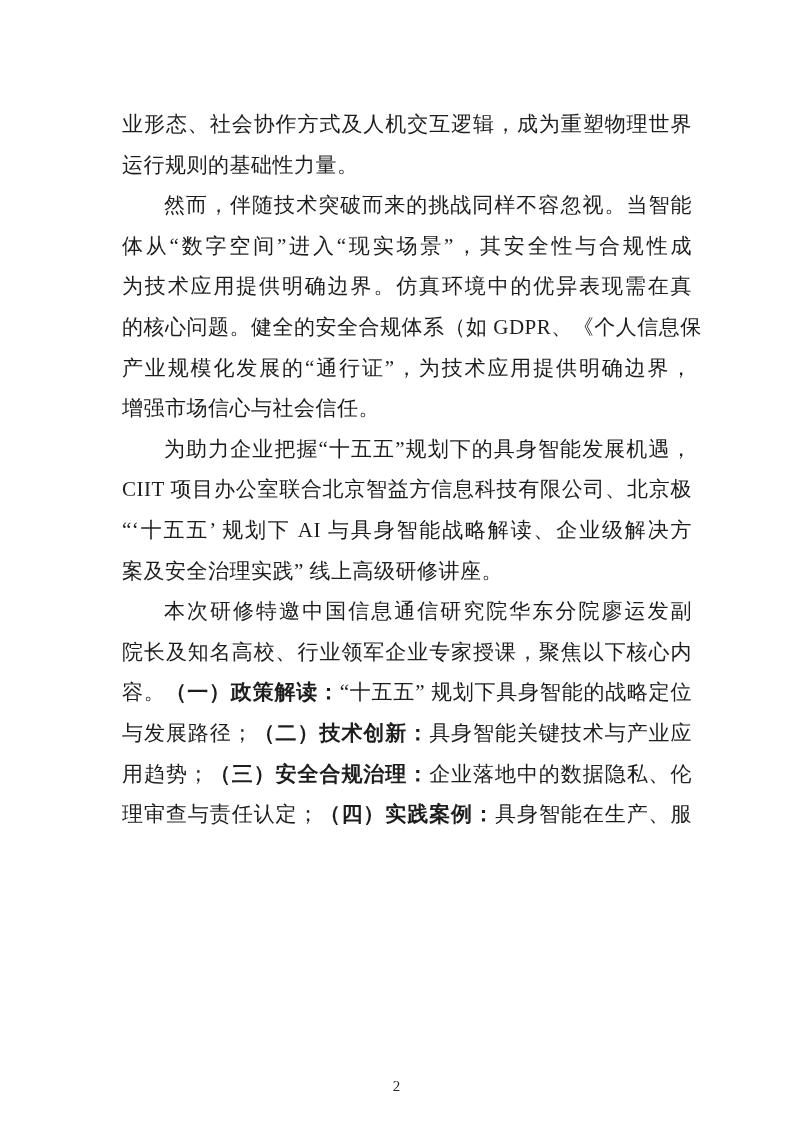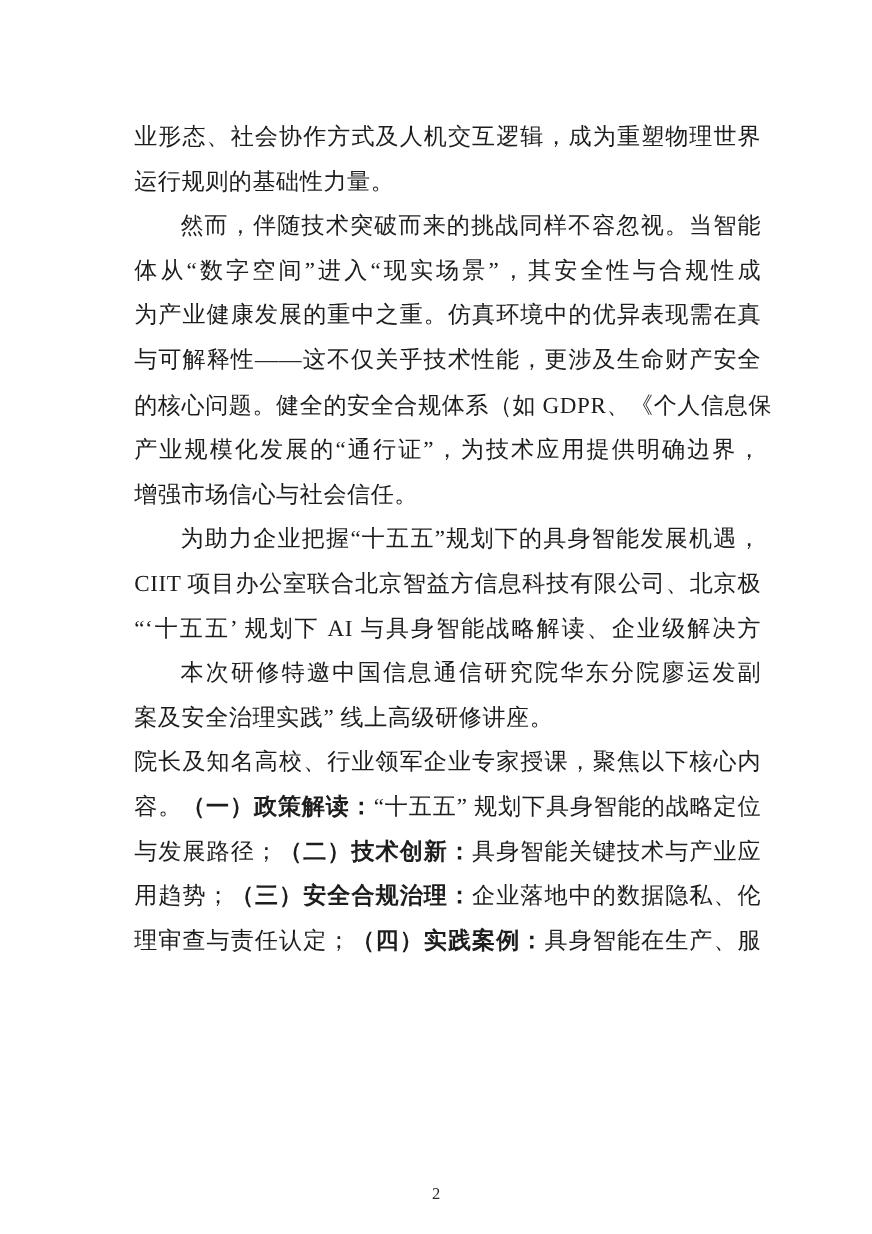--- a/index.html
+++ b/index.html
@@ -54,30 +54,29 @@
 </style>
 </head>
 <body>
 
 <div class="page">
   <div class="text-block">
       <div class="line"><span class="run">业形态、社会协作方式及人机交互逻辑，成为重塑物理世界</span></div>
       <div class="line no-justify"><span class="run">运行规则的基础性力量。</span></div>
       <div class="line indent"><span class="run">然而，伴随技术突破而来的挑战同样不容忽视。当智能</span></div>
       <div class="line"><span class="run">体从“数字空间”进入“现实场景”，其安全性与合规性成</span></div>
-      <div class="line"><span class="run">为产业健康发展的重中之重。仿真环境中的优异表现需在真</span></div>
-      <div class="line"><span class="run">与可解释性——这不仅关乎技术性能，更涉及生命财产安全</span></div>
+      <div class="line"><span class="run">为技术应用提供明确边界。仿真环境中的优异表现需在真</span></div>
       <div class="line"><span class="run">的核心问题。健全的安全合规体系（如 GDPR、《个人信息保</span></div>
       <div class="line"><span class="run">产业规模化发展的“通行证”，为技术应用提供明确边界，</span></div>
       <div class="line no-justify"><span class="run">增强市场信心与社会信任。</span></div>
       <div class="line indent"><span class="run">为助力企业把握“十五五”规划下的具身智能发展机遇，</span></div>
       <div class="line"><span class="run">CIIT 项目办公室联合北京智益方信息科技有限公司、北京极</span></div>
       <div class="line"><span class="run">“‘十五五’ 规划下 AI 与具身智能战略解读、企业级解决方</span></div>
+      <div class="line no-justify"><span class="run">案及安全治理实践” 线上高级研修讲座。</span></div>
       <div class="line indent"><span class="run">本次研修特邀中国信息通信研究院华东分院廖运发副</span></div>
-      <div class="line no-justify"><span class="run">案及安全治理实践” 线上高级研修讲座。</span></div>
       <div class="line"><span class="run">院长及知名高校、行业领军企业专家授课，聚焦以下核心内</span></div>
       <div class="line"><span class="run">容。</span><span class="run bold">（一）政策解读：</span><span class="run">“十五五” 规划下具身智能的战略定位</span></div>
       <div class="line"><span class="run">与发展路径；</span><span class="run bold">（二）技术创新：</span><span class="run">具身智能关键技术与产业应</span></div>
       <div class="line"><span class="run">用趋势；</span><span class="run bold">（三）安全合规治理：</span><span class="run">企业落地中的数据隐私、伦</span></div>
       <div class="line"><span class="run">理审查与责任认定；</span><span class="run bold">（四）实践案例：</span><span class="run">具身智能在生产、服</span></div>
     </div>
   <div class="footer">2</div>
 </div>
 
 </body></html>

